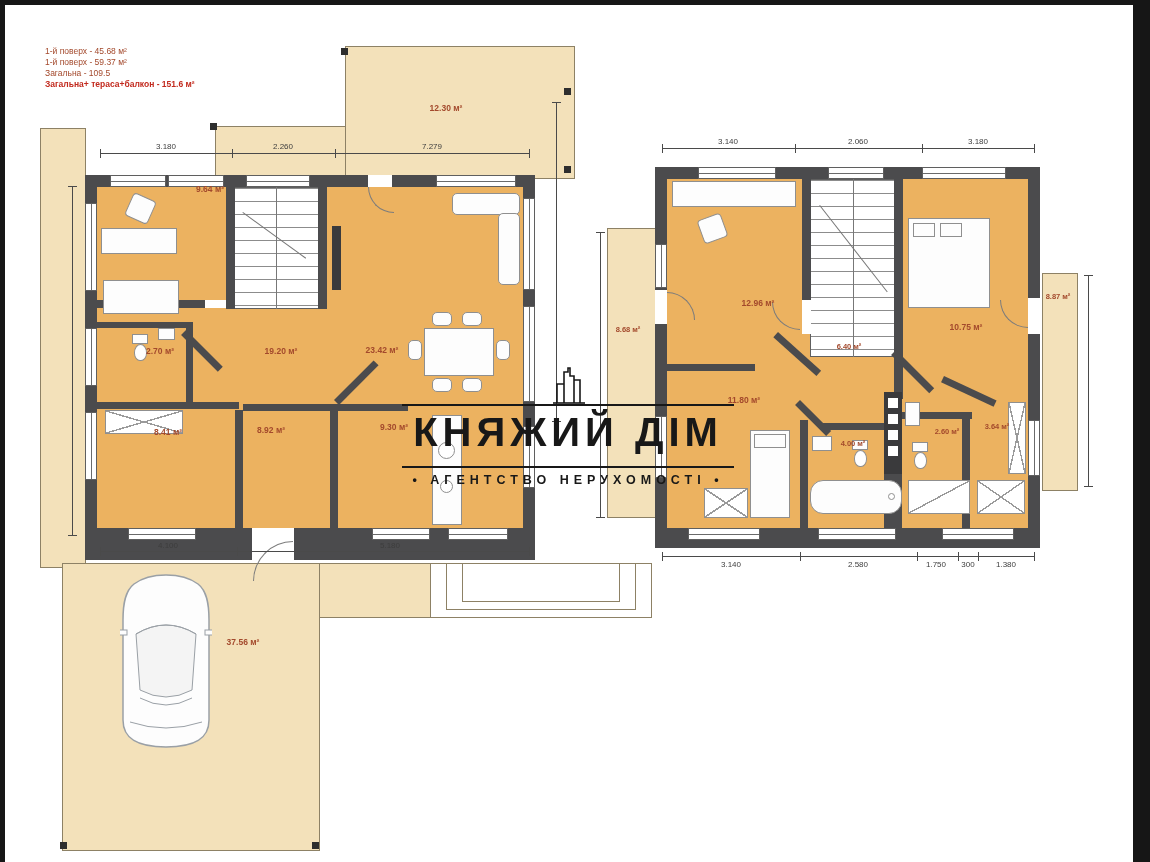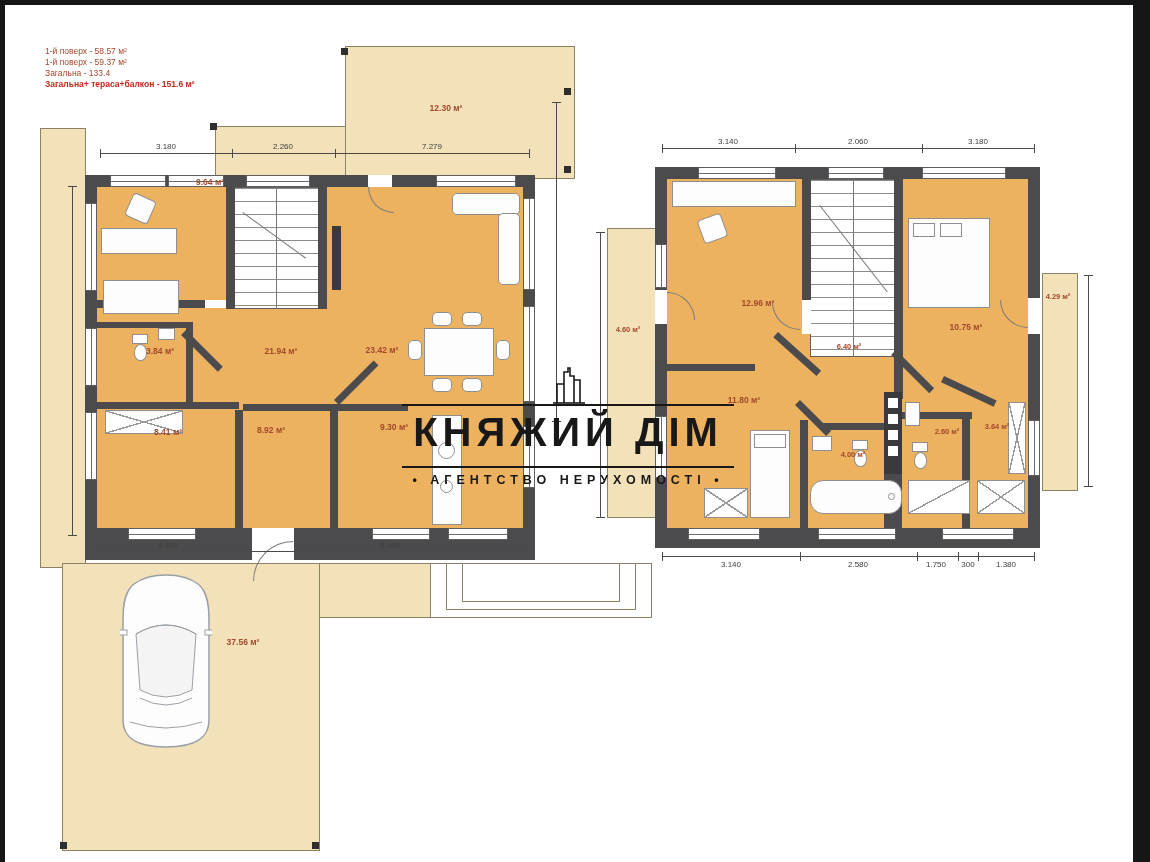--- a/index.html
+++ b/index.html
@@ -57,23 +57,23 @@
             text-align:center;white-space:nowrap;}
   
   .frame{position:absolute;background:#161616;}
 </style>
 </head>
 <body>
 
 <div class="shot">
 
   <div class="info">
-    <div>1-й поверх - 58.57 м²</div>
+    <div>1-й поверх - 45.68 м²</div>
     <div>1-й поверх - 59.37 м²</div>
-    <div>Загальна - 133.4</div>
+    <div>Загальна - 109.5</div>
     <div class="b4">Загальна+ тераса+балкон - 151.6 м²</div>
   </div>
 
   <div>
 
     <div class="beige" style="left:345px;top:46px;width:230px;height:133px;"></div>
     <div class="beige" style="left:215px;top:126px;width:131px;height:53px;"></div>
     <div class="beige" style="left:40px;top:128px;width:46px;height:440px;"></div>
     <div class="beige" style="left:62px;top:563px;width:258px;height:288px;"></div>
     <div class="beige" style="left:319px;top:563px;width:112px;height:55px;"></div>
@@ -141,23 +141,23 @@
     <div class="win winv" style="left:523px;top:306px;width:12px;height:96px;"></div>
     <div class="win winv" style="left:523px;top:426px;width:12px;height:62px;"></div>
     <div class="win winh" style="left:128px;top:528px;width:68px;height:12px;"></div>
     <div class="win winh" style="left:372px;top:528px;width:58px;height:12px;"></div>
     <div class="win winh" style="left:448px;top:528px;width:60px;height:12px;"></div>
     <div class="gap" style="left:252px;top:528px;width:42px;height:32px;"></div>
     <div class="arc" style="left:253px;top:541px;width:40px;height:40px;transform:rotate(90deg);"></div>
     <div class="gap" style="left:205px;top:300px;width:21px;height:8px;"></div>
 
     <div class="lbl" style="left:446px;top:103px;">12.30 м²</div>
-    <div class="lbl" style="left:210px;top:177px;text-align:center;">9.64 м²</div>
-    <div class="lbl" style="left:160px;top:346px;">3.84 м²</div>
-    <div class="lbl" style="left:281px;top:346px;">21.94 м²</div>
+    <div class="lbl" style="left:210px;top:184px;text-align:center;">9.64 м²</div>
+    <div class="lbl" style="left:160px;top:346px;">2.70 м²</div>
+    <div class="lbl" style="left:281px;top:346px;">19.20 м²</div>
     <div class="lbl" style="left:382px;top:345px;">23.42 м²</div>
     <div class="lbl" style="left:168px;top:427px;">8.41 м²</div>
     <div class="lbl" style="left:271px;top:425px;">8.92 м²</div>
     <div class="lbl" style="left:394px;top:422px;">9.30 м²</div>
     <div class="lbl" style="left:243px;top:637px;">37.56 м²</div>
 
     <div class="dim" style="left:100px;top:153px;width:430px;height:1px;"></div>
     <div class="tick" style="left:100px;top:149px;"></div>
     <div class="tick" style="left:232px;top:149px;"></div>
     <div class="tick" style="left:335px;top:149px;"></div>
@@ -250,27 +250,27 @@
     <div class="win winv" style="left:655px;top:416px;width:12px;height:62px;"></div>
     <div class="gap" style="left:1028px;top:298px;width:12px;height:36px;"></div>
     <div class="arc" style="left:1000px;top:300px;width:28px;height:28px;"></div>
     <div class="win winv" style="left:1028px;top:420px;width:12px;height:56px;"></div>
     <div class="win winh" style="left:688px;top:528px;width:72px;height:12px;"></div>
     <div class="win winh" style="left:818px;top:528px;width:78px;height:12px;"></div>
     <div class="win winh" style="left:942px;top:528px;width:72px;height:12px;"></div>
     <div class="gap" style="left:802px;top:300px;width:9px;height:34px;"></div>
     <div class="arc" style="left:772px;top:302px;width:28px;height:28px;"></div>
 
-    <div class="lbl lbl-sm" style="left:628px;top:325px;">4.60 м²</div>
+    <div class="lbl lbl-sm" style="left:628px;top:325px;">8.68 м²</div>
     <div class="lbl" style="left:758px;top:298px;">12.96 м²</div>
     <div class="lbl lbl-sm" style="left:849px;top:342px;">6.40 м²</div>
     <div class="lbl" style="left:966px;top:322px;">10.75 м²</div>
-    <div class="lbl lbl-sm" style="left:1058px;top:292px;">4.29 м²</div>
+    <div class="lbl lbl-sm" style="left:1058px;top:292px;">8.87 м²</div>
     <div class="lbl" style="left:744px;top:395px;">11.80 м²</div>
-    <div class="lbl lbl-sm" style="left:853px;top:450px;">4.00 м²</div>
+    <div class="lbl lbl-sm" style="left:853px;top:439px;">4.00 м²</div>
     <div class="lbl lbl-sm" style="left:947px;top:427px;">2.60 м²</div>
     <div class="lbl lbl-sm" style="left:997px;top:422px;">3.64 м²</div>
 
     <div class="dim" style="left:662px;top:148px;width:373px;height:1px;"></div>
     <div class="tick" style="left:662px;top:144px;"></div>
     <div class="tick" style="left:795px;top:144px;"></div>
     <div class="tick" style="left:922px;top:144px;"></div>
     <div class="tick" style="left:1034px;top:144px;"></div>
     <div class="dimlbl" style="left:728px;top:137px;">3.140</div>
     <div class="dimlbl" style="left:858px;top:137px;">2.060</div>

